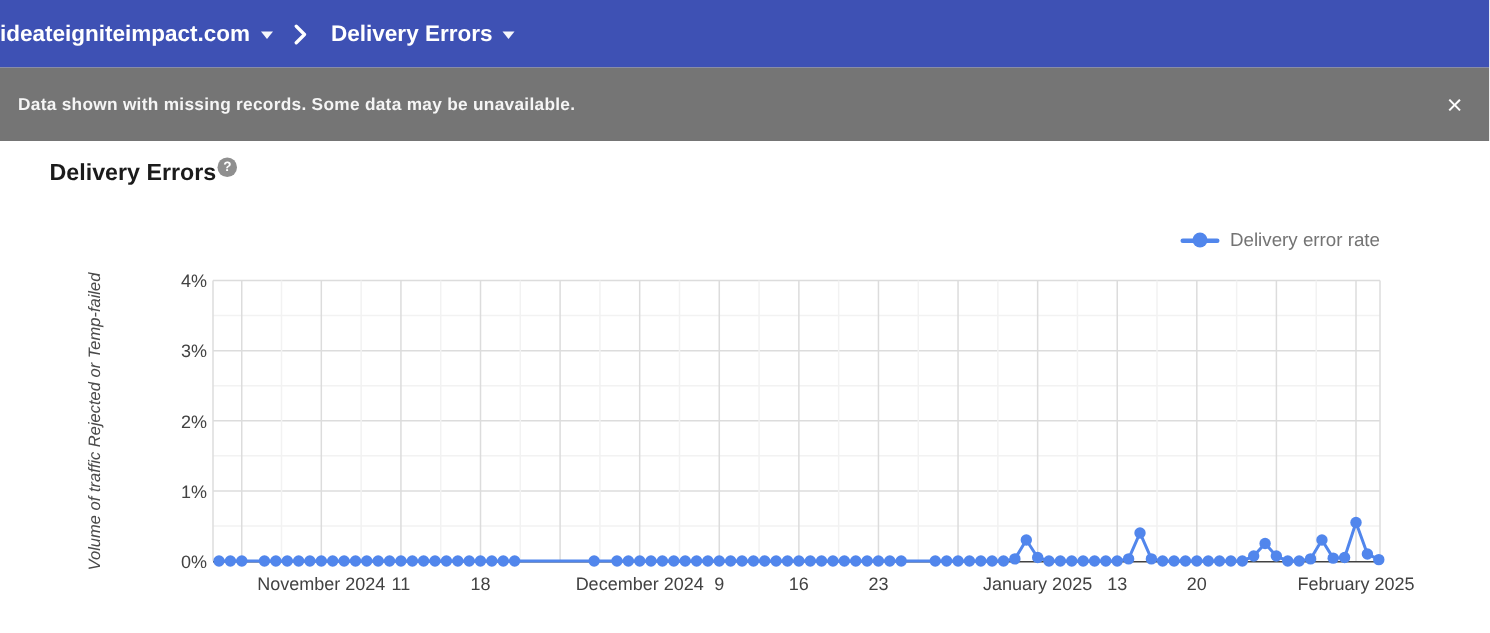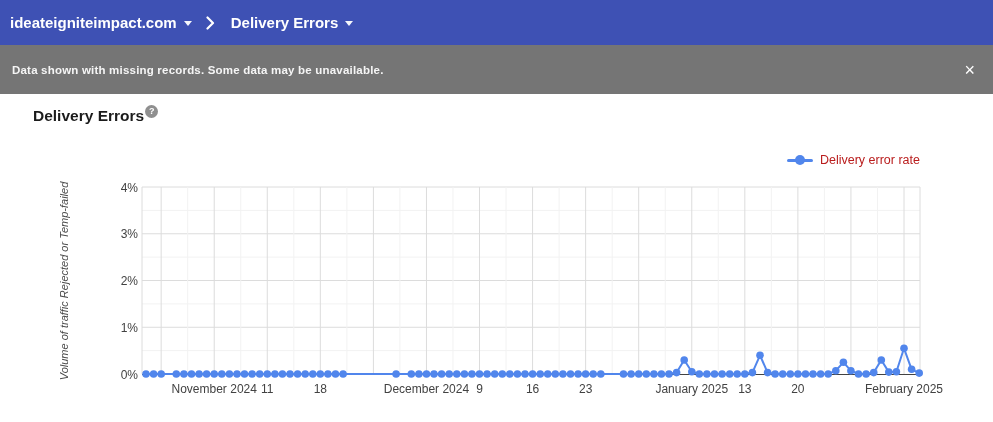--- a/index.html
+++ b/index.html
@@ -4,21 +4,21 @@
 <style>
   * { margin:0; padding:0; box-sizing:border-box; }
   html,body { background:#fff; }
   body { font-family:"Liberation Sans", sans-serif; }
   .stage { position:relative; width:993px; height:422px; background:#fff; overflow:hidden; }
 
   
   .app-header { position:absolute; left:0; top:0; width:993px; height:45px;
     display:flex; align-items:center; color:#fff; font-size:15px; font-weight:600; }
   .hdr-item { display:flex; align-items:center; gap:7px; cursor:pointer; }
-  .hdr-domain { margin-left:10px; }
+  .hdr-domain { }
   .caret { width:0; height:0; border-left:4px solid transparent; border-right:4px solid transparent;
     border-top:5px solid rgba(255,255,255,.95); margin-top:2px; }
   .hdr-chev { margin:0 16px 0 14px; display:flex; align-items:center; }
 
   
   .alert-bar { position:absolute; left:0; top:45px; width:993px; height:49px;
     display:flex; align-items:center; color:#f5f5f5; }
   .alert-msg { margin-left:12px; font-size:11.5px; font-weight:600; letter-spacing:.2px; }
   .alert-close { position:absolute; right:18px; top:50%; transform:translateY(-50%);
     font-size:18px; line-height:18px; color:#fff; cursor:pointer; font-weight:400; }
@@ -27,21 +27,21 @@
   .title-row { position:absolute; left:33px; top:107px; display:flex; align-items:flex-start; }
   .page-title { font-size:15.5px; font-weight:700; color:#1b1b1b; }
   .help-badge { width:13px; height:13px; border-radius:50%; background:#8f8f8f; color:#fff;
     font-size:9px; font-weight:700; line-height:13px; text-align:center; margin:-2px 0 0 1px; cursor:pointer; }
 
   
   .legend { position:absolute; top:152px; right:73px; display:flex; align-items:center; height:16px; }
   .legend-marker { position:relative; width:26px; height:10px; margin-right:7px; }
   .legend-line { position:absolute; left:0; top:4px; width:26px; height:3px; border-radius:2px; }
   .legend-dot { position:absolute; left:8px; top:0; width:10px; height:10px; border-radius:50%; }
-  .legend-label { font-size:12.5px; color:#b91c1c; }
+  .legend-label { font-size:12.5px; color:#737373; }
 
   
   .y-title { position:absolute; left:-36px; top:266px; width:215px; height:30px;
     transform:rotate(-90deg); text-align:center; font-style:italic; font-size:11px;
     line-height:14px; color:#4a4a4a; }
 
   svg text { font-family:"Liberation Sans", sans-serif; }
 </style>
 </head>
 <body>

